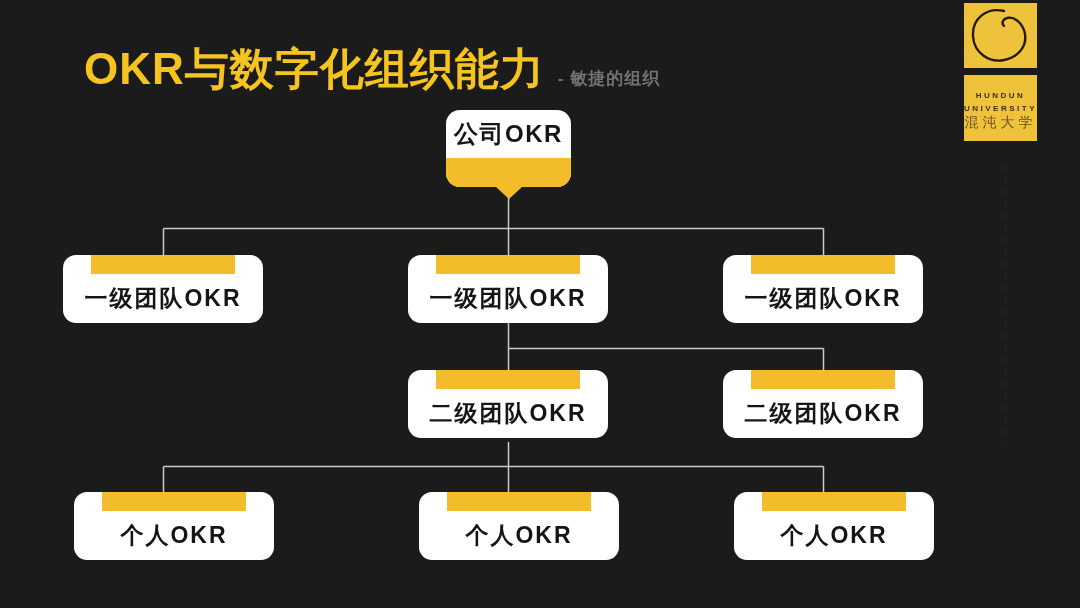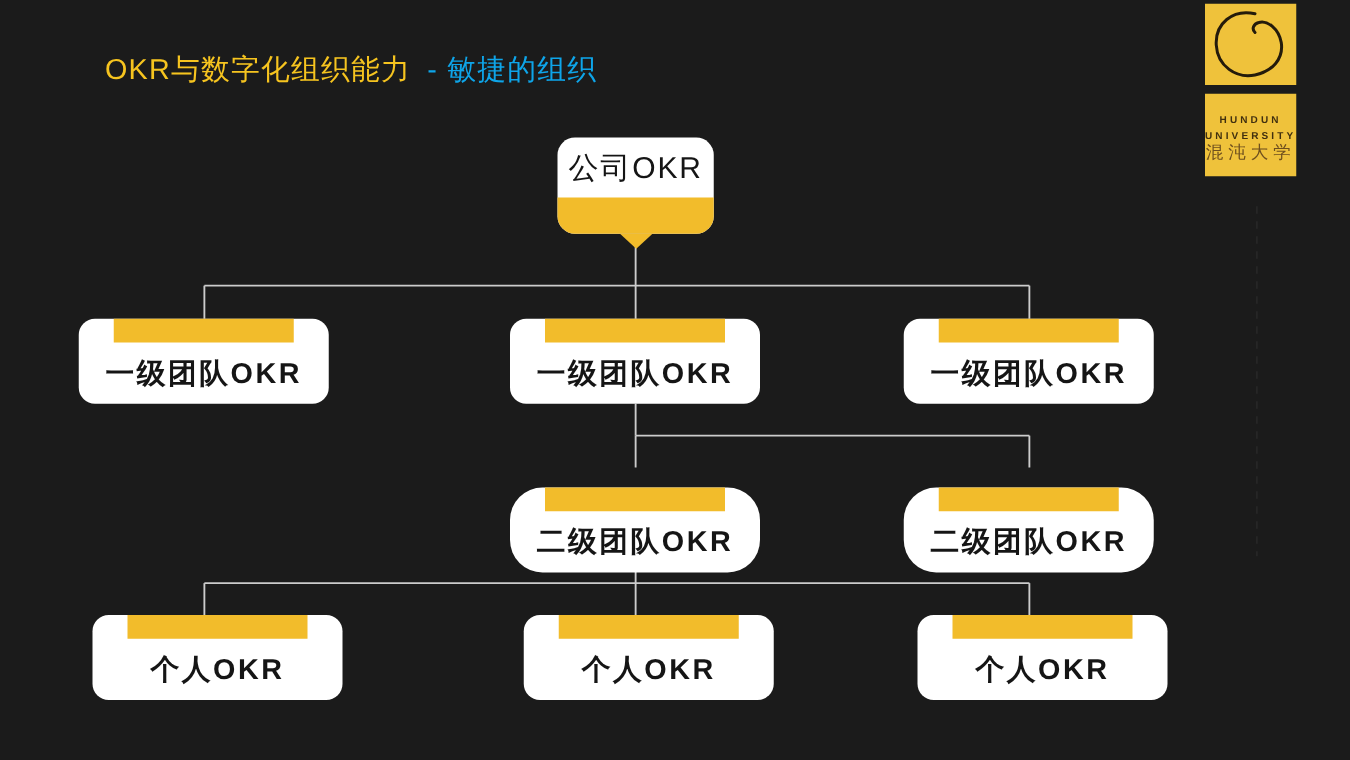--- a/index.html
+++ b/index.html
@@ -5,50 +5,50 @@
   * { margin:0; padding:0; box-sizing:border-box; }
   html,body { background:#111; }
   .slide {
     position:relative; width:1080px; height:608px;
     background:#1B1B1B; overflow:hidden;
     font-family:"Liberation Sans","DejaVu Sans",sans-serif;
   }
 
   
   .title-row { position:absolute; left:84px; top:40px; display:flex; align-items:baseline; gap:13px; white-space:nowrap; }
-  .title { font-size:23px; font-weight:normal; color:#F6C41F; letter-spacing:1px; }
-  .subtitle { font-size:23px; font-weight:normal; color:#0ea5e9; letter-spacing:1px; }
+  .title { font-size:44px; font-weight:bold; color:#F6C41F; letter-spacing:1px; }
+  .subtitle { font-size:17px; font-weight:bold; color:#737373; letter-spacing:1px; }
 
   
   .logo { position:absolute; left:964px; top:3px; width:58px; }
   .logo-sq { width:73px; background:#EFC23B; }
   .logo-sq.top { height:65px; display:flex; align-items:center; justify-content:center; }
   .logo-sq.bottom { height:66px; margin-top:7px; padding-top:14px; text-align:center; }
   .logo-en { display:block; font-size:8px; font-weight:bold; letter-spacing:2.5px; color:#41300F; line-height:13px; }
   .logo-cn { display:block; font-size:14px; letter-spacing:4px; color:#6E4F1E; line-height:15px; font-family:"Liberation Serif","DejaVu Serif",serif; }
 
   
   svg.connectors { position:absolute; left:0; top:0; pointer-events:none; }
 
   
   .root-node { position:absolute; left:446px; top:110px; width:125px; height:77px; background:#FFFFFF; border-radius:14px; }
   .root-bottom { position:absolute; bottom:0; left:0; right:0; height:29px; background:#F2BC2B; border-radius:0 0 14px 14px; }
   .root-tail { position:absolute; left:50%; top:100%; transform:translateX(-50%); width:0; height:0;
                border-left:13px solid transparent; border-right:13px solid transparent; border-top:12px solid #F2BC2B; }
   .root-label { position:absolute; left:0; right:0; top:0; height:48px; display:flex; align-items:center; justify-content:center;
-                font-size:24px; font-weight:normal; color:#151515; letter-spacing:1.5px; }
+                font-size:24px; font-weight:bold; color:#151515; letter-spacing:1.5px; }
 
   
   .node { position:absolute; width:200px; height:68px; background:#FFFFFF; border-radius:13px; }
   .node .bar { position:absolute; top:0; left:28px; right:28px; height:19px; background:#F2BC2B; }
   .node .label { position:absolute; left:0; right:0; top:19px; bottom:0; display:flex; align-items:center; justify-content:center;
                  font-size:23px; font-weight:bold; color:#151515; letter-spacing:2px; white-space:nowrap; }
 
   .col1 { left:63px; }  .col2 { left:408px; }  .col3 { left:723px; }
-  .row2 { top:255px;padding-left:48px; }  .row3 { top:390px;border-radius:26px; }   .row4 { top:492px;margin-left:11px; }
+  .row2 { top:255px;padding-left:48px; }  .row3 { top:370px; }   .row4 { top:492px;margin-left:11px; }
 </style>
 </head>
 <body>
 
 <div class="slide">
 
   <div class="title-row">
     <span class="title">OKR与数字化组织能力</span>
     <span class="subtitle">- 敏捷的组织</span>
   </div>

